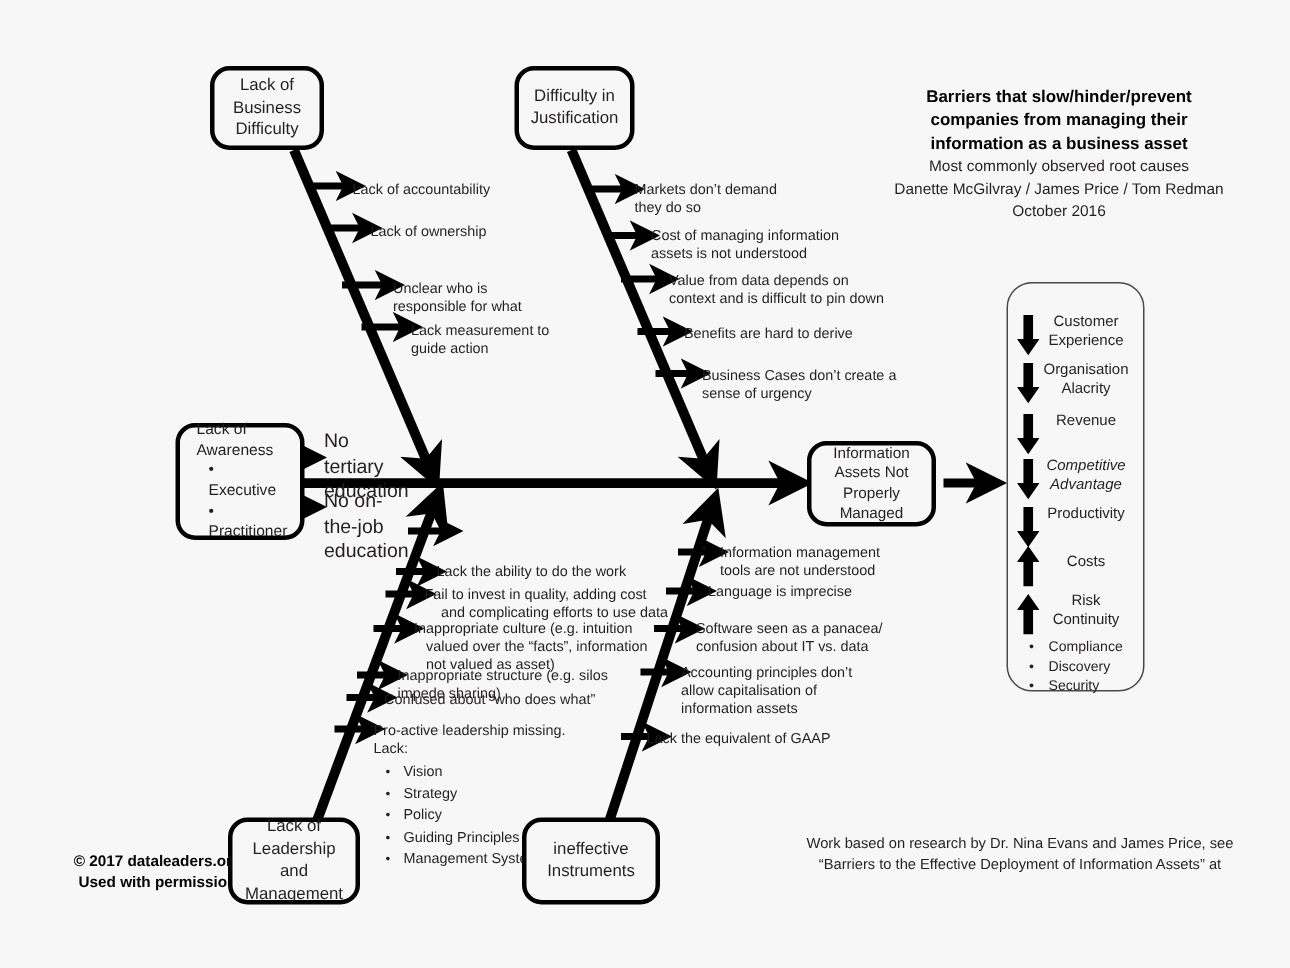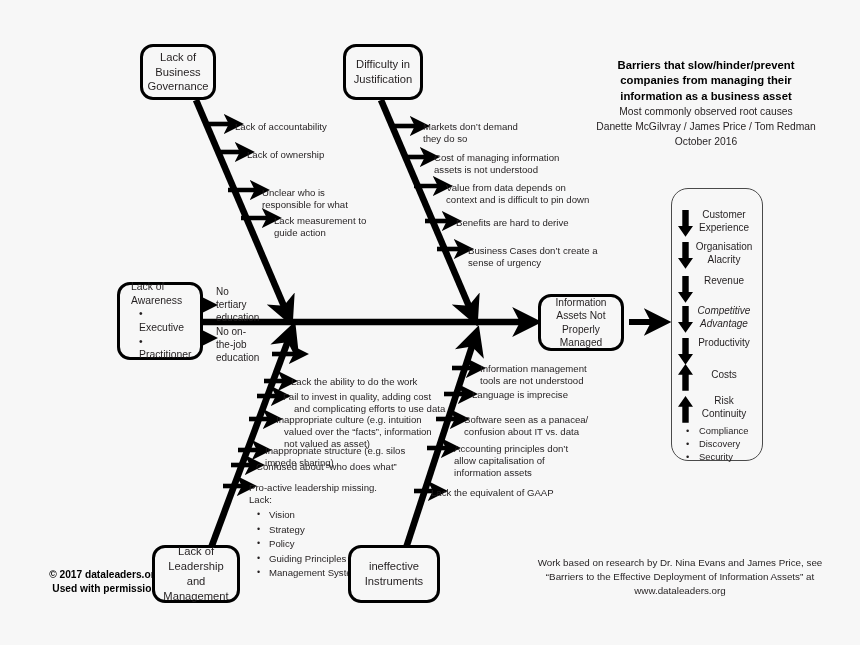--- a/index.html
+++ b/index.html
@@ -117,21 +117,21 @@
   }
   .cause-label ul li:before {
     content: "\2022";
     position: absolute;
     left: -12px;
     font-size: 9px;
   }
 
   .side-label {
     position: absolute;
-    font-size: 10px;
+    font-size: 13px;
     line-height: 1.28;
     color: #231f20;
     z-index: 3;
   }
 
   .footer-left {
     position: absolute;
     left: 15px; top: 568px;
     width: 180px;
     text-align: center;
@@ -213,21 +213,21 @@
     <g>
       <line x1="186" y1="305" x2="186" y2="338" stroke="#000" stroke-width="3.6"></line>
       <line x1="186" y1="305" x2="212" y2="305" stroke="#000" stroke-width="4.6" marker-end="url(#ah)"></line>
       <line x1="186" y1="338" x2="212" y2="338" stroke="#000" stroke-width="4.6" marker-end="url(#ah)"></line>
     </g>
   </svg>
 
   <div class="catbox" style="left:140px; top:44px; width:76px; height:56px;">
     <div>
       <span>Lack of Business</span>
-      <span>Governance</span>
+      <span>Difficulty</span>
     </div>
   </div>
 
   <div class="catbox" style="left:343px; top:44px; width:80px; height:56px;">
     <div>
       <span>Difficulty in</span>
       <span>Justification</span>
     </div>
   </div>
 
@@ -449,16 +449,15 @@
   </div>
 
   <div class="footer-left">
     <div>© 2017 dataleaders.org</div>
     <div>Used with permission</div>
   </div>
 
   <div class="footer-right">
     <div>Work based on research by Dr. Nina Evans and James Price, see</div>
     <div>“Barriers to the Effective Deployment of Information Assets” at</div>
-    <div>www.dataleaders.org</div>
   </div>
 
 </div>
 
 </body></html>

